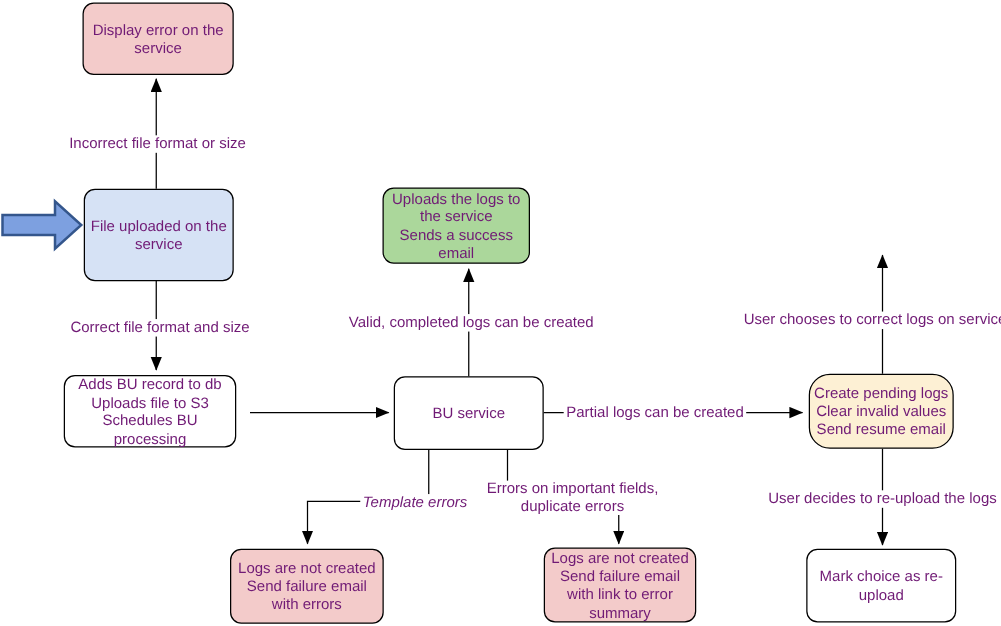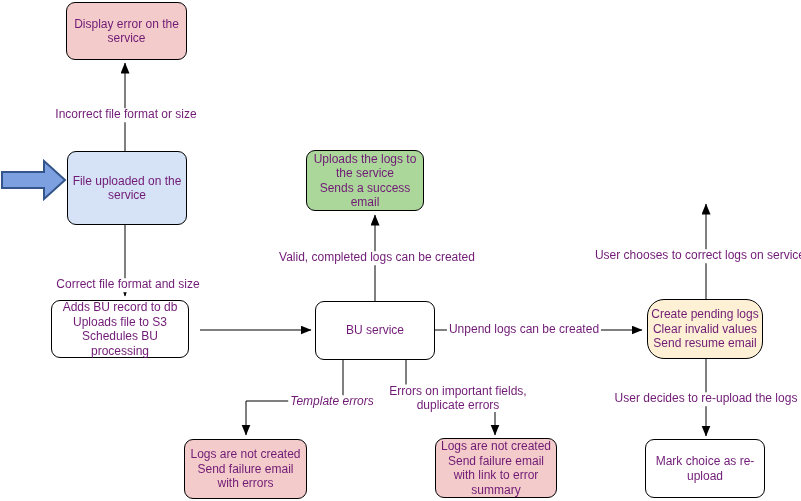--- a/index.html
+++ b/index.html
@@ -96,22 +96,22 @@
 Clear invalid values
 Send resume email</span>
   </div>
 
   <div class="node white" style="left:645px;top:439px;width:120px;height:59px;">
     <span class="txt">Mark choice as re-
 upload</span>
   </div>
 
   <div class="edge-label" style="left:126px;top:115px;">Incorrect file format or size</div>
-  <div class="edge-label" style="left:128px;top:262px;margin-top:23px;">Correct file format and size</div>
+  <div class="edge-label" style="left:128px;top:262px;">Correct file format and size</div>
   <div class="edge-label" style="left:377px;top:258px;">Valid, completed logs can be created</div>
-  <div class="edge-label" style="left:524px;top:330px;">Unpend logs can be created</div>
+  <div class="edge-label" style="left:524px;top:330px;">Partial logs can be created</div>
   <div class="edge-label" style="left:332px;top:402px;font-style:italic;">Template errors</div>
   <div class="edge-label" style="left:458px;top:398px;">Errors on important fields,
 duplicate errors</div>
   <div class="edge-label" style="left:700px;top:256px;">User chooses to correct logs on service</div>
   <div class="edge-label" style="left:706px;top:399px;">User decides to re-upload the logs</div>
 
 </div>
 
 </body></html>

